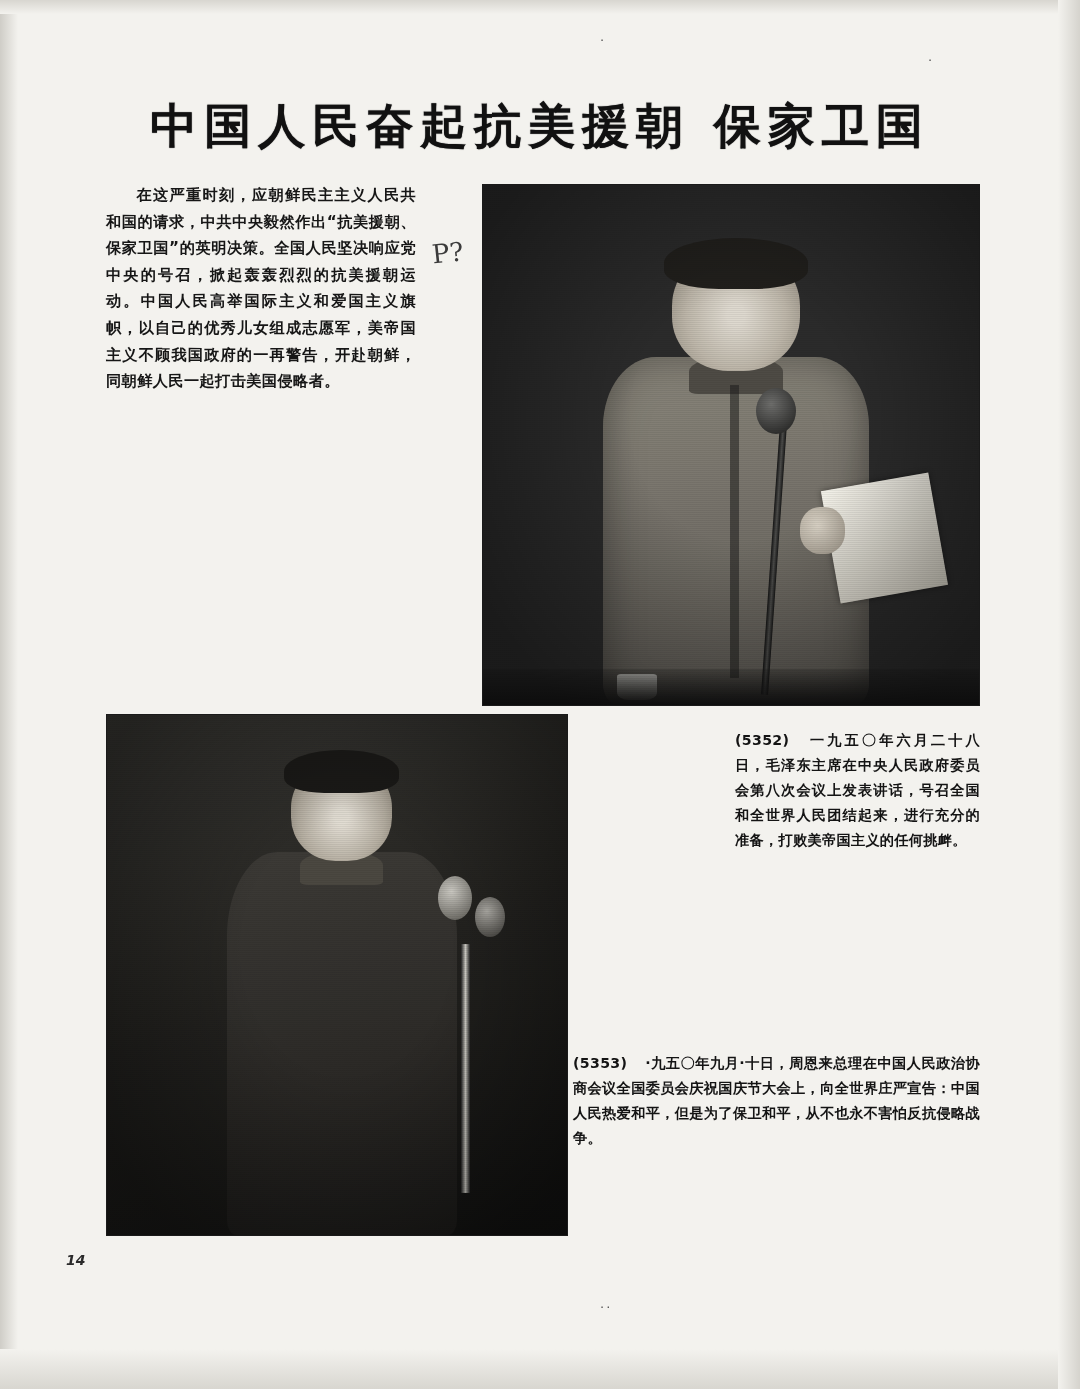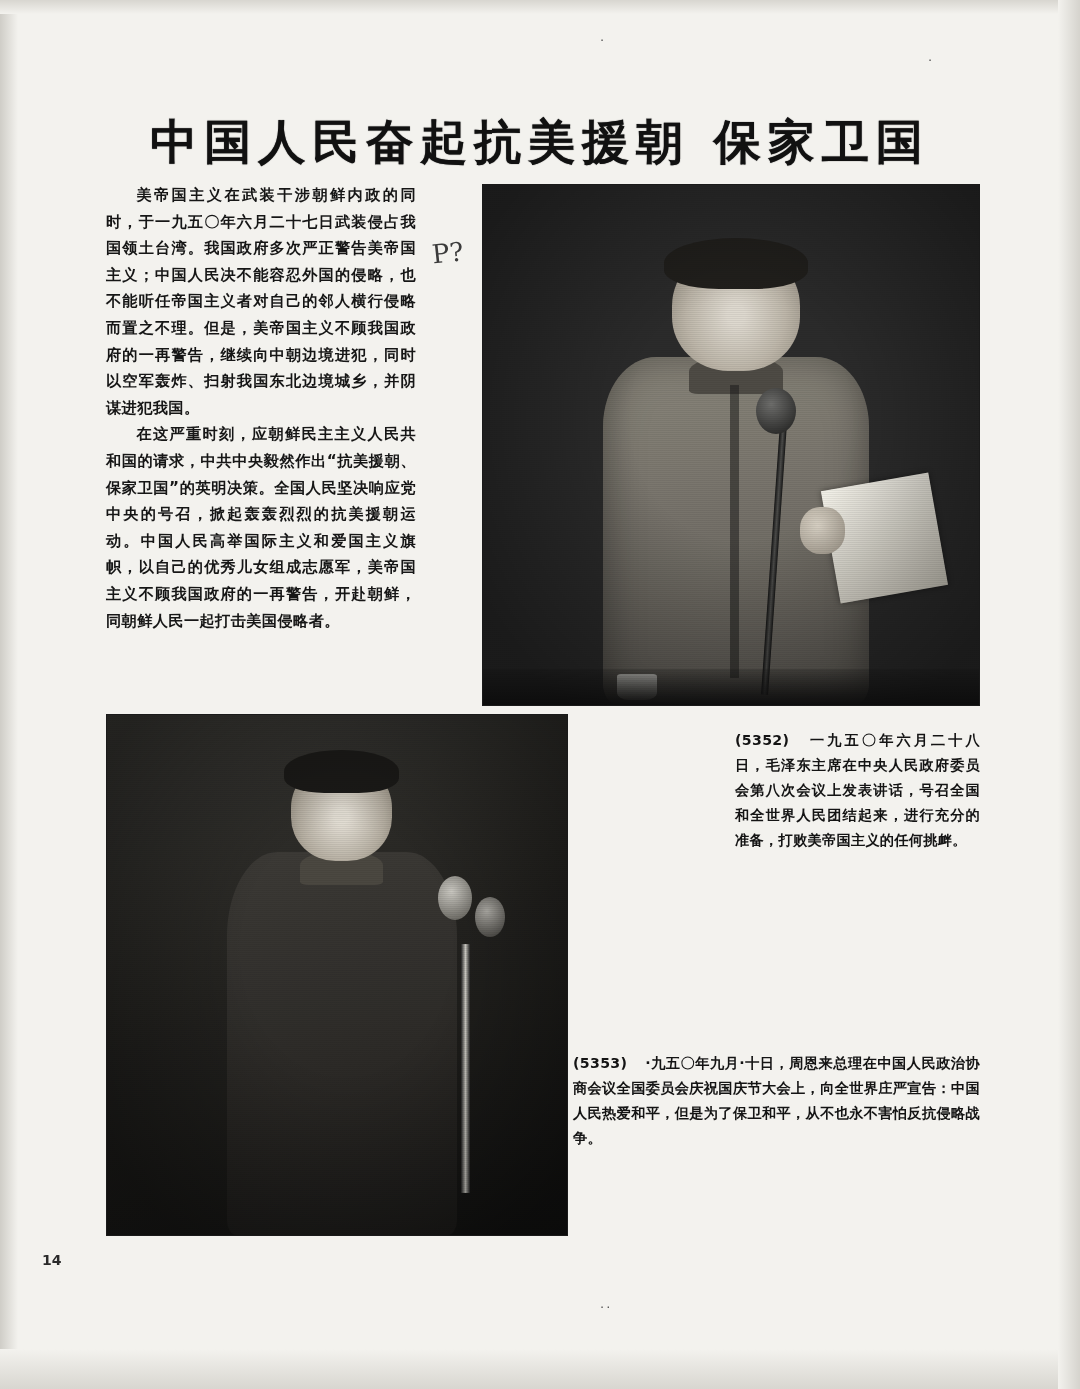--- a/index.html
+++ b/index.html
@@ -40,21 +40,21 @@
   }
   .paper-bottom {
     position: absolute;
     left: 0; right: 0; bottom: 0;
     height: 40px;
     background: linear-gradient(to top, #d8d6d0, #f3f2ee);
   }
 
   .title {
     position: absolute;
-    top: 80px;
+    top: 64px;
     left: 0;
     width: 1080px;
     text-align: center;
     font-family: "DejaVu Sans", sans-serif;
     font-weight: bold;
     font-size: 47px;
     letter-spacing: 7px;
     color: #111;
     text-shadow: 0 0 1px #333;
   }
@@ -320,25 +320,26 @@
   }
   #caption-5353 {
     left: 573px;
     top: 1051px;
     width: 407px;
   }
   .cap-num { margin-right: 18px; }
 
   .page-number {
     position: absolute;
-    left: 42px;
+    left: 66px;
     top: 1252px;
     font-size: 14px;
     color: #2a2a2a;
     font-weight: bold;
+    font-style: italic;
   }
   .speck {
     position: absolute;
     color: #555;
     font-size: 13px;
   }
   #speck-top { left: 600px; top: 33px; }
   #speck-top2 { left: 928px; top: 53px; }
   #speck-bottom { left: 600px; top: 1300px; letter-spacing: 2px; }
   #pencil-mark {
@@ -359,21 +360,20 @@
   <div class="paper-top"></div>
   <div class="paper-bottom"></div>
 
   <div class="speck" id="speck-top">·</div>
   <div class="speck" id="speck-top2">·</div>
   <div class="speck" id="speck-bottom">··</div>
 
   <h1 class="title">中国人民奋起抗美援朝 保家卫国</h1>
 
   <div class="body-text">
-    <p>美帝国主义在武装干涉朝鲜内政的同时，于一九五〇年六月二十七日武装侵占我国领土台湾。我国政府多次严正警告美帝国主义；中国人民决不能容忍外国的侵略，也不能听任帝国主义者对自己的邻人横行侵略而置之不理。但是，美帝国主义不顾我国政府的一再警告，继续向中朝边境进犯，同时以空军轰炸、扫射我国东北边境城乡，并阴谋进犯我国。</p>
     <p>在这严重时刻，应朝鲜民主主义人民共和国的请求，中共中央毅然作出“抗美援朝、保家卫国”的英明决策。全国人民坚决响应党中央的号召，掀起轰轰烈烈的抗美援朝运动。中国人民高举国际主义和爱国主义旗帜，以自己的优秀儿女组成志愿军，美帝国主义不顾我国政府的一再警告，开赴朝鲜，同朝鲜人民一起打击美国侵略者。</p>
   </div>
 
   <div id="pencil-mark">P?</div>
 
   <div class="photo" id="photo-mao">
     <div class="curtain"></div>
     <div class="figure-mao">
       <div class="mao-body"></div>
       <div class="mao-collar"></div>

